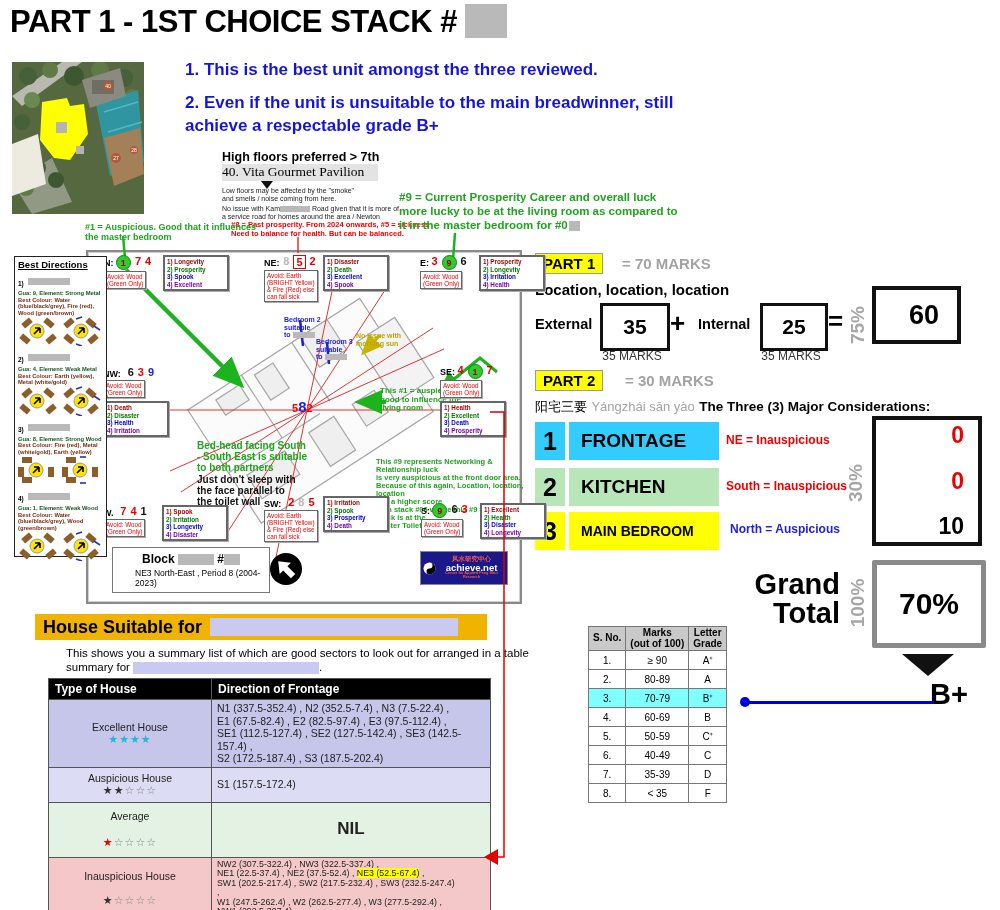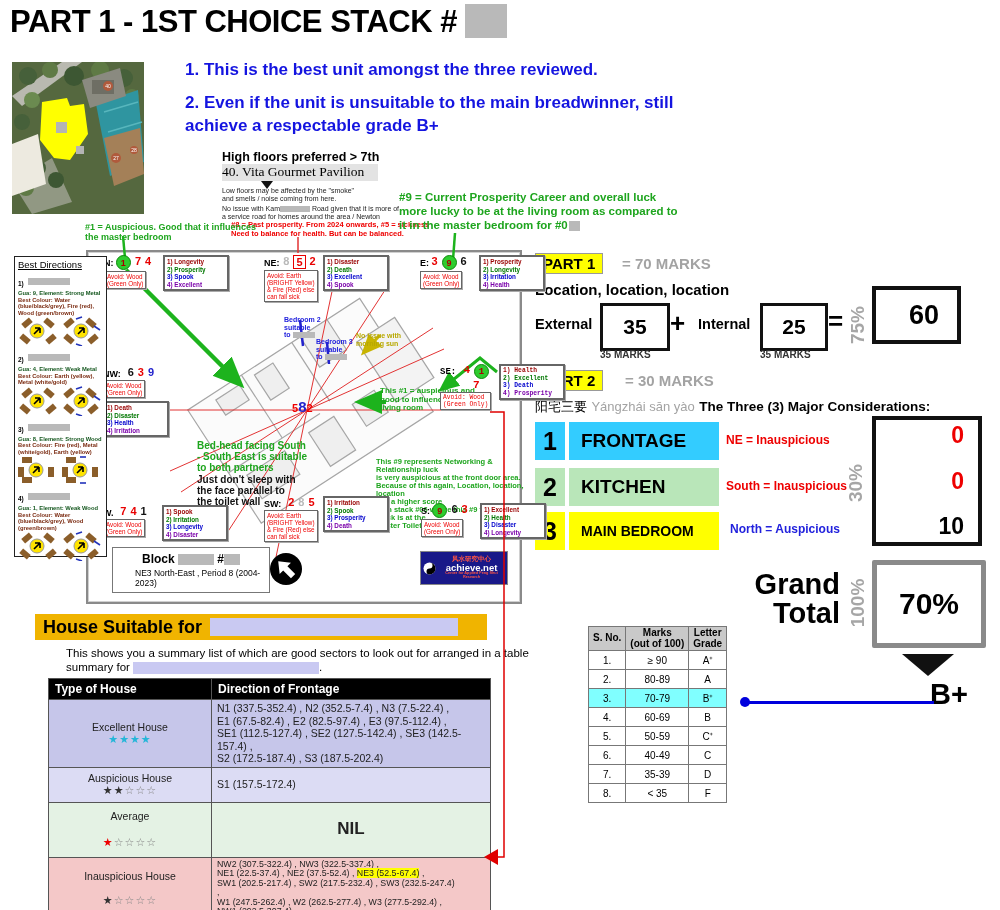--- a/index.html
+++ b/index.html
@@ -24,21 +24,21 @@
   .fl-small{font-size:7px;line-height:8px;color:#222;}
   .fl-red{left:222px;top:221px;font-size:7.5px;line-height:8.5px;color:#e00;font-weight:bold;padding-left:9px;}
   .note9{left:399px;top:190px;font-size:11.5px;line-height:14px;color:#1ea51e;font-weight:bold;}
   .note1{left:85px;top:222px;font-size:9px;line-height:10px;color:#1ea51e;font-weight:bold;}
 
   
   .plan-panel{left:86px;top:250px;width:432px;height:350px;border:2px solid #8a8a8a;
               box-shadow:inset 0 0 0 1px #d0d0d0;background:#fff;}
   
   .bd-panel{left:14px;top:256px;width:93px;height:301px;border:1.5px solid #222;background:#fff;z-index:6;padding:2px 3px;box-sizing:border-box;}
-  .bd-title{font-size:9.5px;font-weight:normal;text-decoration:underline;}
+  .bd-title{font-size:9.5px;font-weight:bold;text-decoration:underline;}
   .bd-sec{margin-top:2px;}
   .bd-num{font-size:6.5px;font-weight:bold;}
   .bd-sec .rd{width:42px;height:7px;}
   .bd-gua{font-size:5.8px;line-height:6.5px;color:#14571e;font-weight:bold;}
   .bd-col{font-size:5.8px;line-height:6.5px;color:#7a2a10;font-weight:bold;}
 
   
   .dmark{position:absolute;display:flex;gap:2px;align-items:flex-start;z-index:5;}
   .dm-left{width:57px;flex:none;}
   .dm-head{display:flex;align-items:flex-start;gap:2px;}
@@ -57,21 +57,21 @@
   .dm-items{border:2px solid #666;box-shadow:1px 1px 0 #aaa;background:#fff;width:58px;flex:none;
             font-size:6.3px;line-height:7.5px;font-weight:bold;padding:1px 2px;}
   .dm-items div:nth-child(1){color:#990000;}
   .dm-items div:nth-child(2){color:#007700;}
   .dm-items div:nth-child(3){color:#0000cc;}
   .dm-items div:nth-child(4){color:#7a00aa;}
   .dm-n{left:104px;top:255px;}
   .dm-ne{left:264px;top:255px;}
   .dm-e{left:420px;top:255px;}
   .dm-nw{left:103px;top:366px;flex-direction:column;}
-  .dm-se{left:440px;top:364px;flex-direction:row;font-family:Liberation Mono, monospace;}
+  .dm-se{left:440px;top:364px;flex-direction:column;}
   .dm-w{left:103px;top:505px;}
   .dm-sw{left:264px;top:496px;}
   .dm-s{left:421px;top:503px;}
 
   
   .pa{position:absolute;z-index:4;font-weight:bold;}
   .pa-blue{color:#2222dd;font-size:7px;line-height:7.5px;}
   .pa-blue .rd{width:22px;height:6px;}
   .pa-olive{color:#b8a800;font-size:7px;line-height:7.5px;}
   .pa-green{color:#1ea51e;}
@@ -93,21 +93,21 @@
   .logo-name{color:#fff;font-size:9.5px;font-weight:bold;}
   .logo-sub{color:#ff5544;font-size:3.8px;font-weight:bold;}
 
   
   .tag{background:#ffff00;font-weight:bold;font-size:15px;padding:1px 7px;border:1px solid #999;}
   .marks-gray{color:#a3a3a3;font-weight:bold;font-size:15px;}
   .subtitle{font-size:15px;font-weight:bold;}
   .scorelbl{font-size:14.5px;font-weight:bold;}
   .scorebox{border:3px solid #111;background:#fff;display:flex;align-items:center;justify-content:center;
             font-size:21px;font-weight:bold;}
-  .submarks{font-size:10px;font-weight:bold;color:#333;}
+  .submarks{font-size:12px;font-weight:normal;color:#333;text-align:center;}
   .op{font-size:26px;font-weight:bold;}
   .rotpct{position:absolute;color:#a6a6a6;font-weight:bold;font-size:19px;transform:rotate(-90deg);text-align:center;}
   .bigbox{border:4px solid #111;background:#fff;box-sizing:border-box;}
   .cn{font-size:13px;}
   .pinyin{color:#a3a3a3;font-size:13px;}
   .three-head{font-size:13.5px;font-weight:bold;}
   .crow-num{width:30px;height:38px;display:flex;align-items:center;justify-content:center;font-size:25px;font-weight:bold;}
   .crow-lbl{height:38px;display:flex;align-items:center;padding-left:12px;font-size:19px;font-weight:bold;box-sizing:border-box;}
   .cnote{font-size:12px;font-weight:bold;}
   .red{color:#e00;} .blue{color:#2222dd;}

